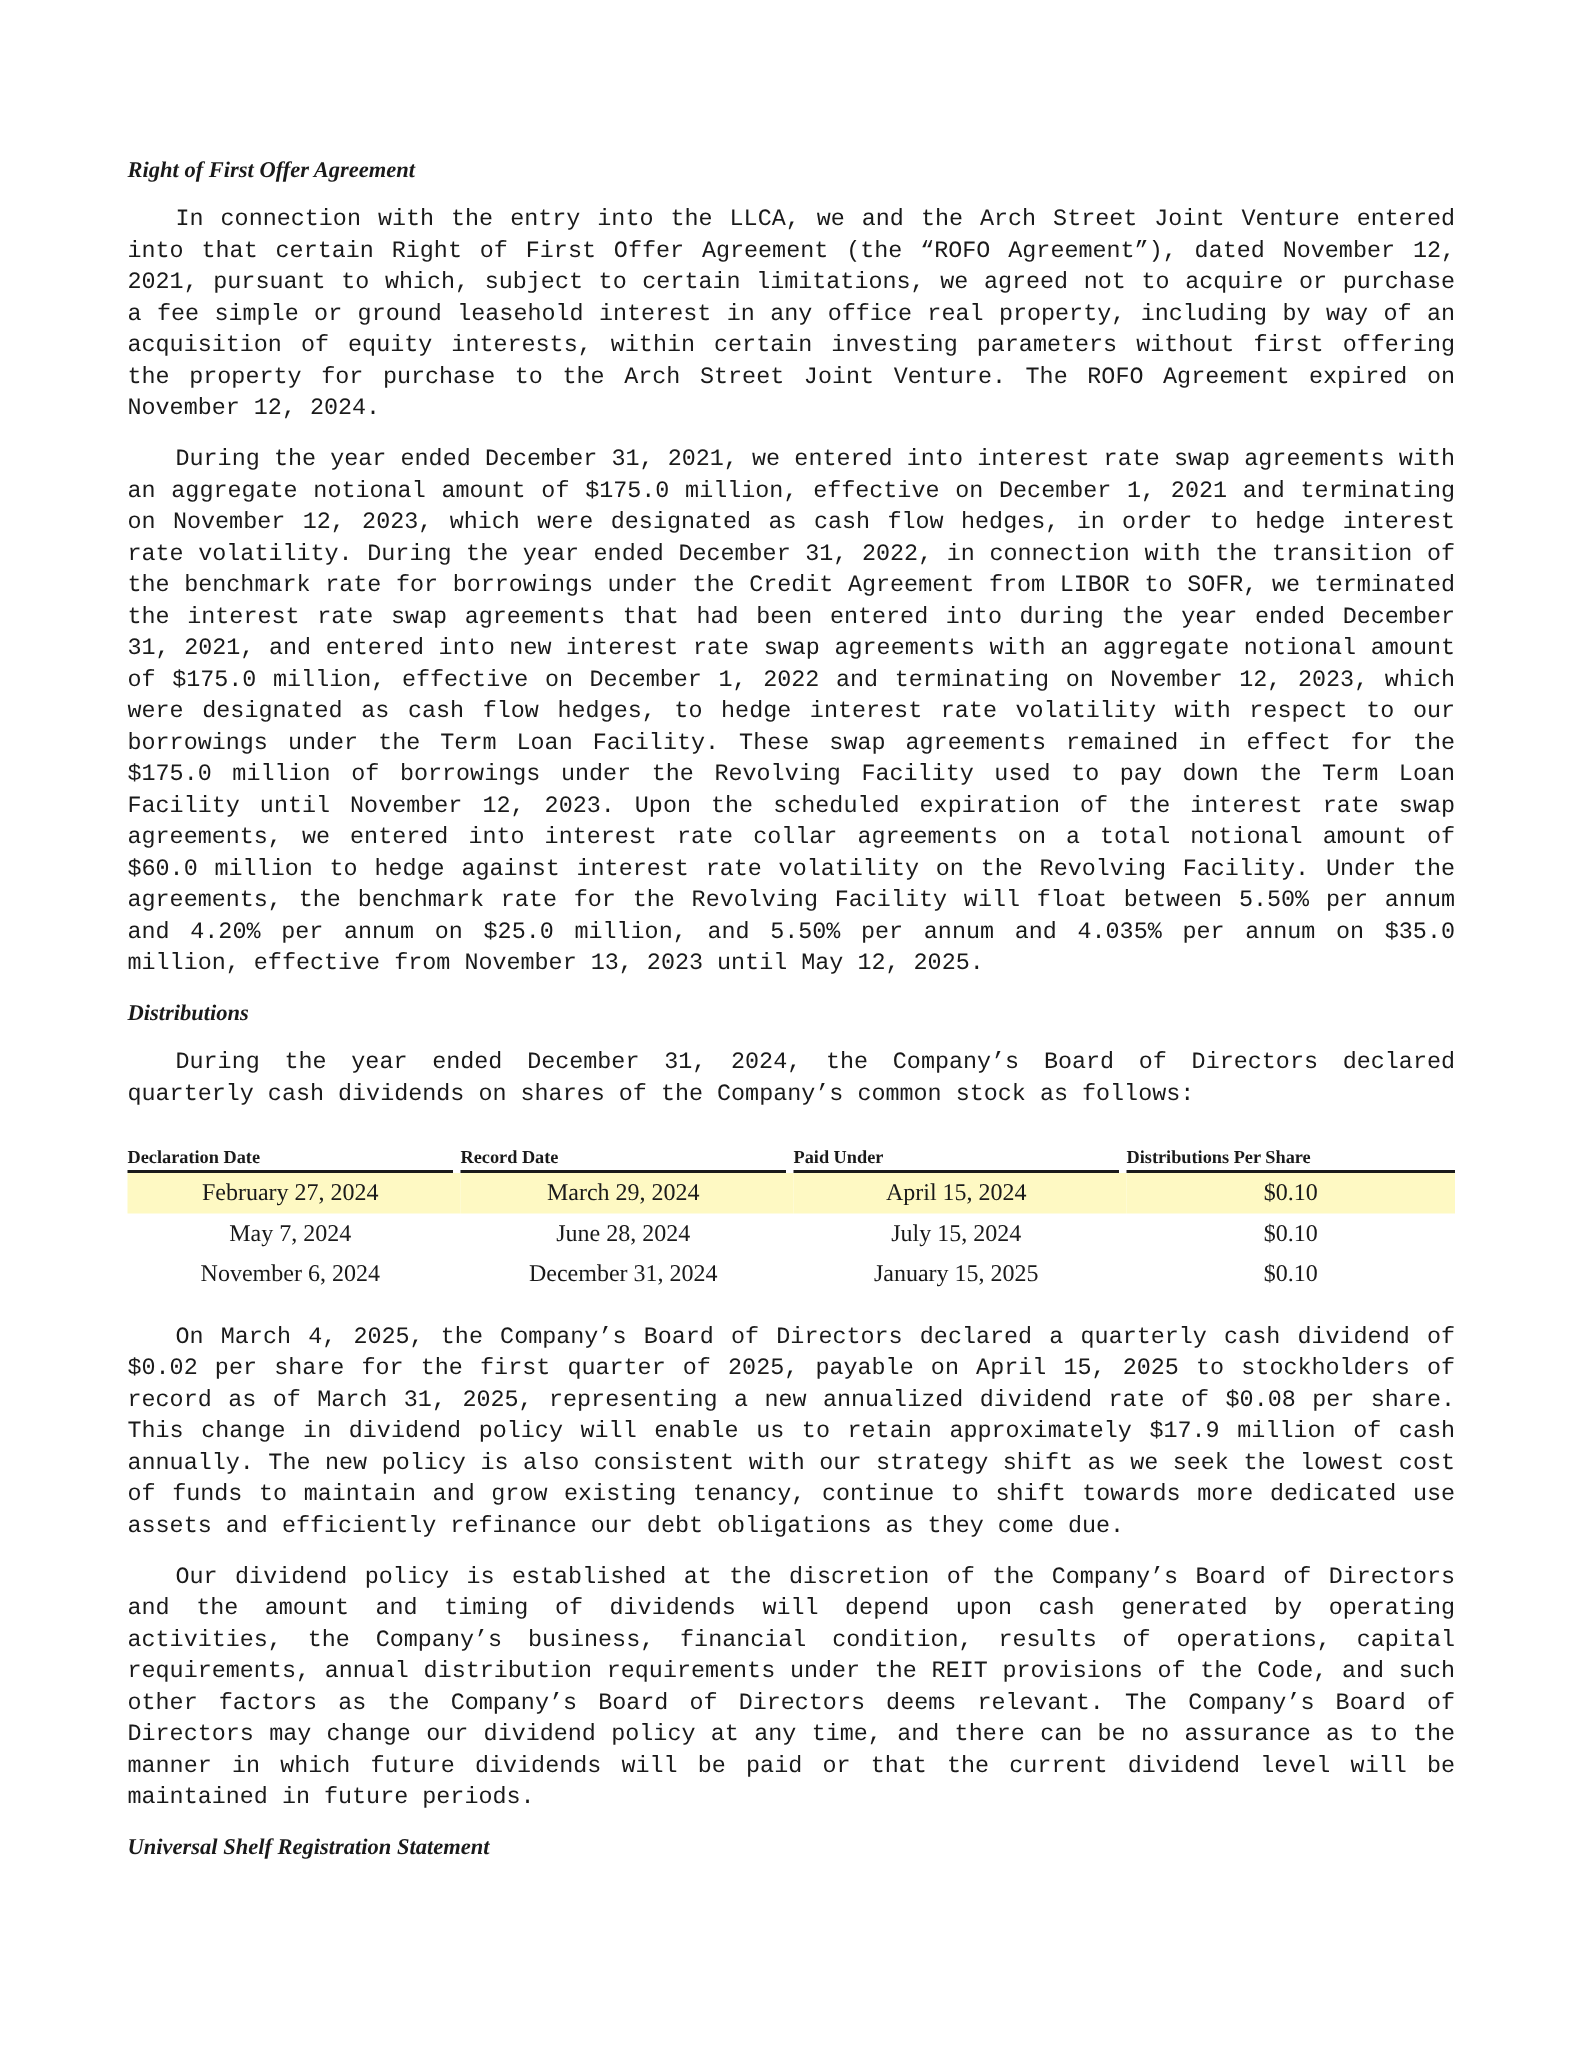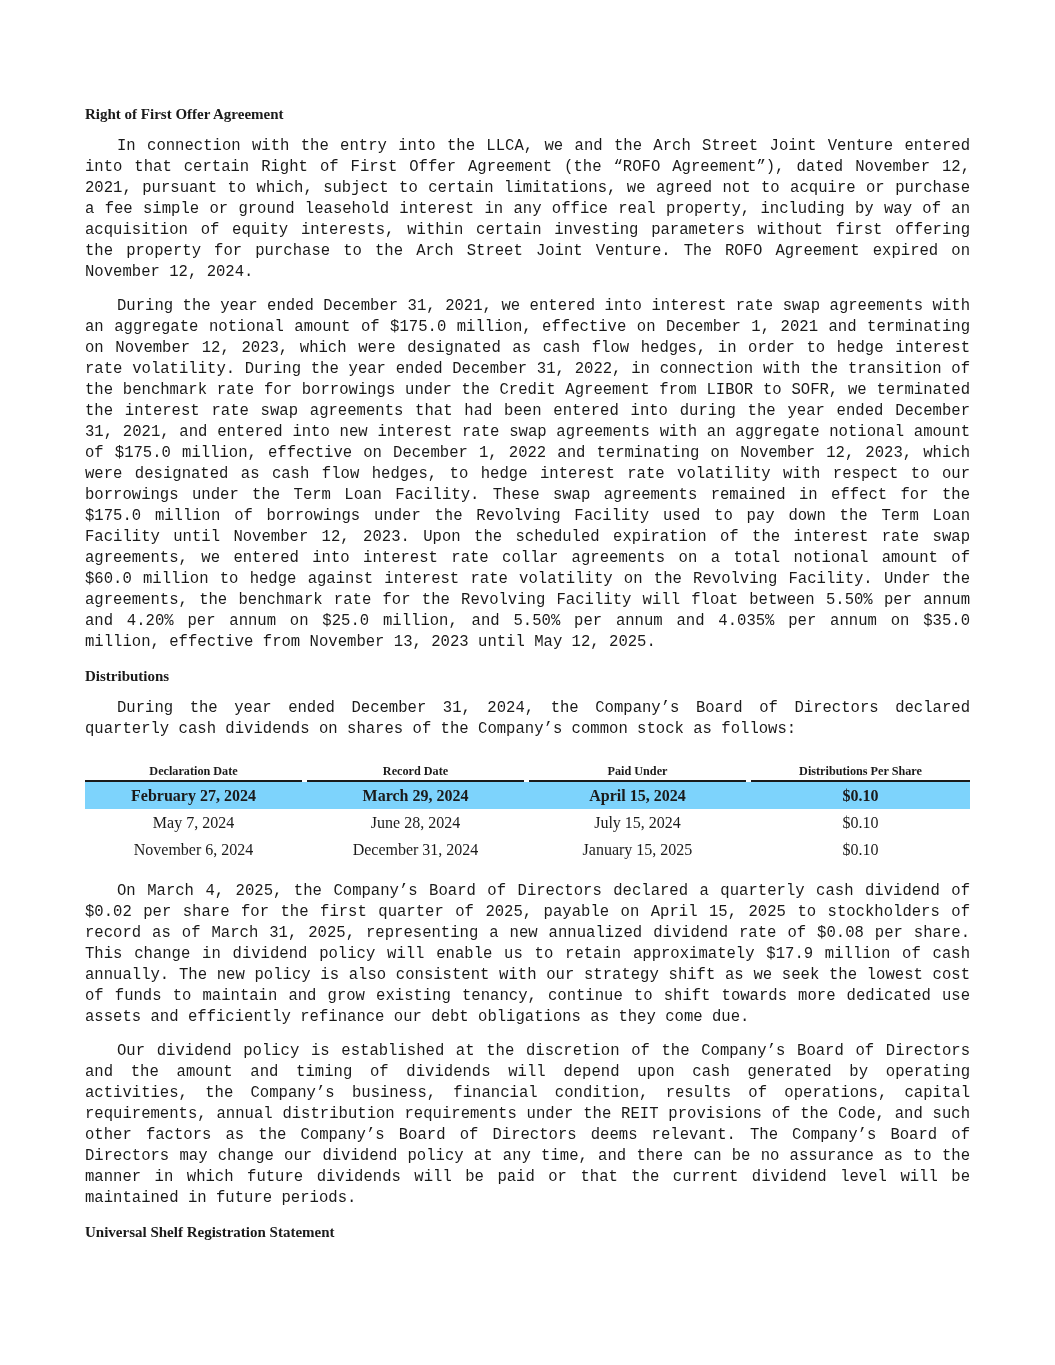--- a/index.html
+++ b/index.html
@@ -5,42 +5,42 @@
   html, body { margin: 0; padding: 0; background: #ffffff; }
   body {
     width: 1055px; height: 1365px; position: relative; overflow: hidden;
     font-family: "Liberation Serif", "DejaVu Serif", serif;
     color: #1a1a1a;
   }
   .page {
     position: absolute; left: 85px; top: 104px; width: 885px;
   }
   .heading {
-    font-weight: bold; font-size: 15px;
+    font-weight: bold; font-style: italic; font-size: 15px;
     line-height: 20px; margin: 0 0 12px 0;
   }
   .para {
     font-size: 15.6px; line-height: 21px; text-align: justify;
     text-indent: 32px; margin: 0 0 13px 0; font-family: Liberation Mono, monospace;
   }
   table.div-table {
     width: 885px; border-collapse: separate; border-spacing: 0;
     margin: 22px 0 18px 0; table-layout: fixed;
   }
   table.div-table th {
-    font-size: 12.2px; font-weight: bold; text-align: center;
+    font-size: 12.2px; font-weight: bold; text-align: left;
     padding: 0 0 1px 0; height: 17px; vertical-align: bottom;
     border-bottom: 2px solid #1a1a1a;
   }
   table.div-table th.gap, table.div-table td.gap { width: 5px; border: none; padding: 0; }
   table.div-table td {
     font-size: 16px; text-align: center; height: 27px; padding: 0;
     vertical-align: middle;
   }
-  table.div-table tr.shaded td { background: #7dd3fc; font-weight: bold; }
+  table.div-table tr.shaded td { background: #fef9c3; }
   .page-number {
     position: absolute; left: 1px; width: 1055px; top: 1322px;
     text-align: center; font-size: 15.6px; margin-top: 48px;
   }
 </style>
 </head>
 <body>
 
 <div class="page">
 

